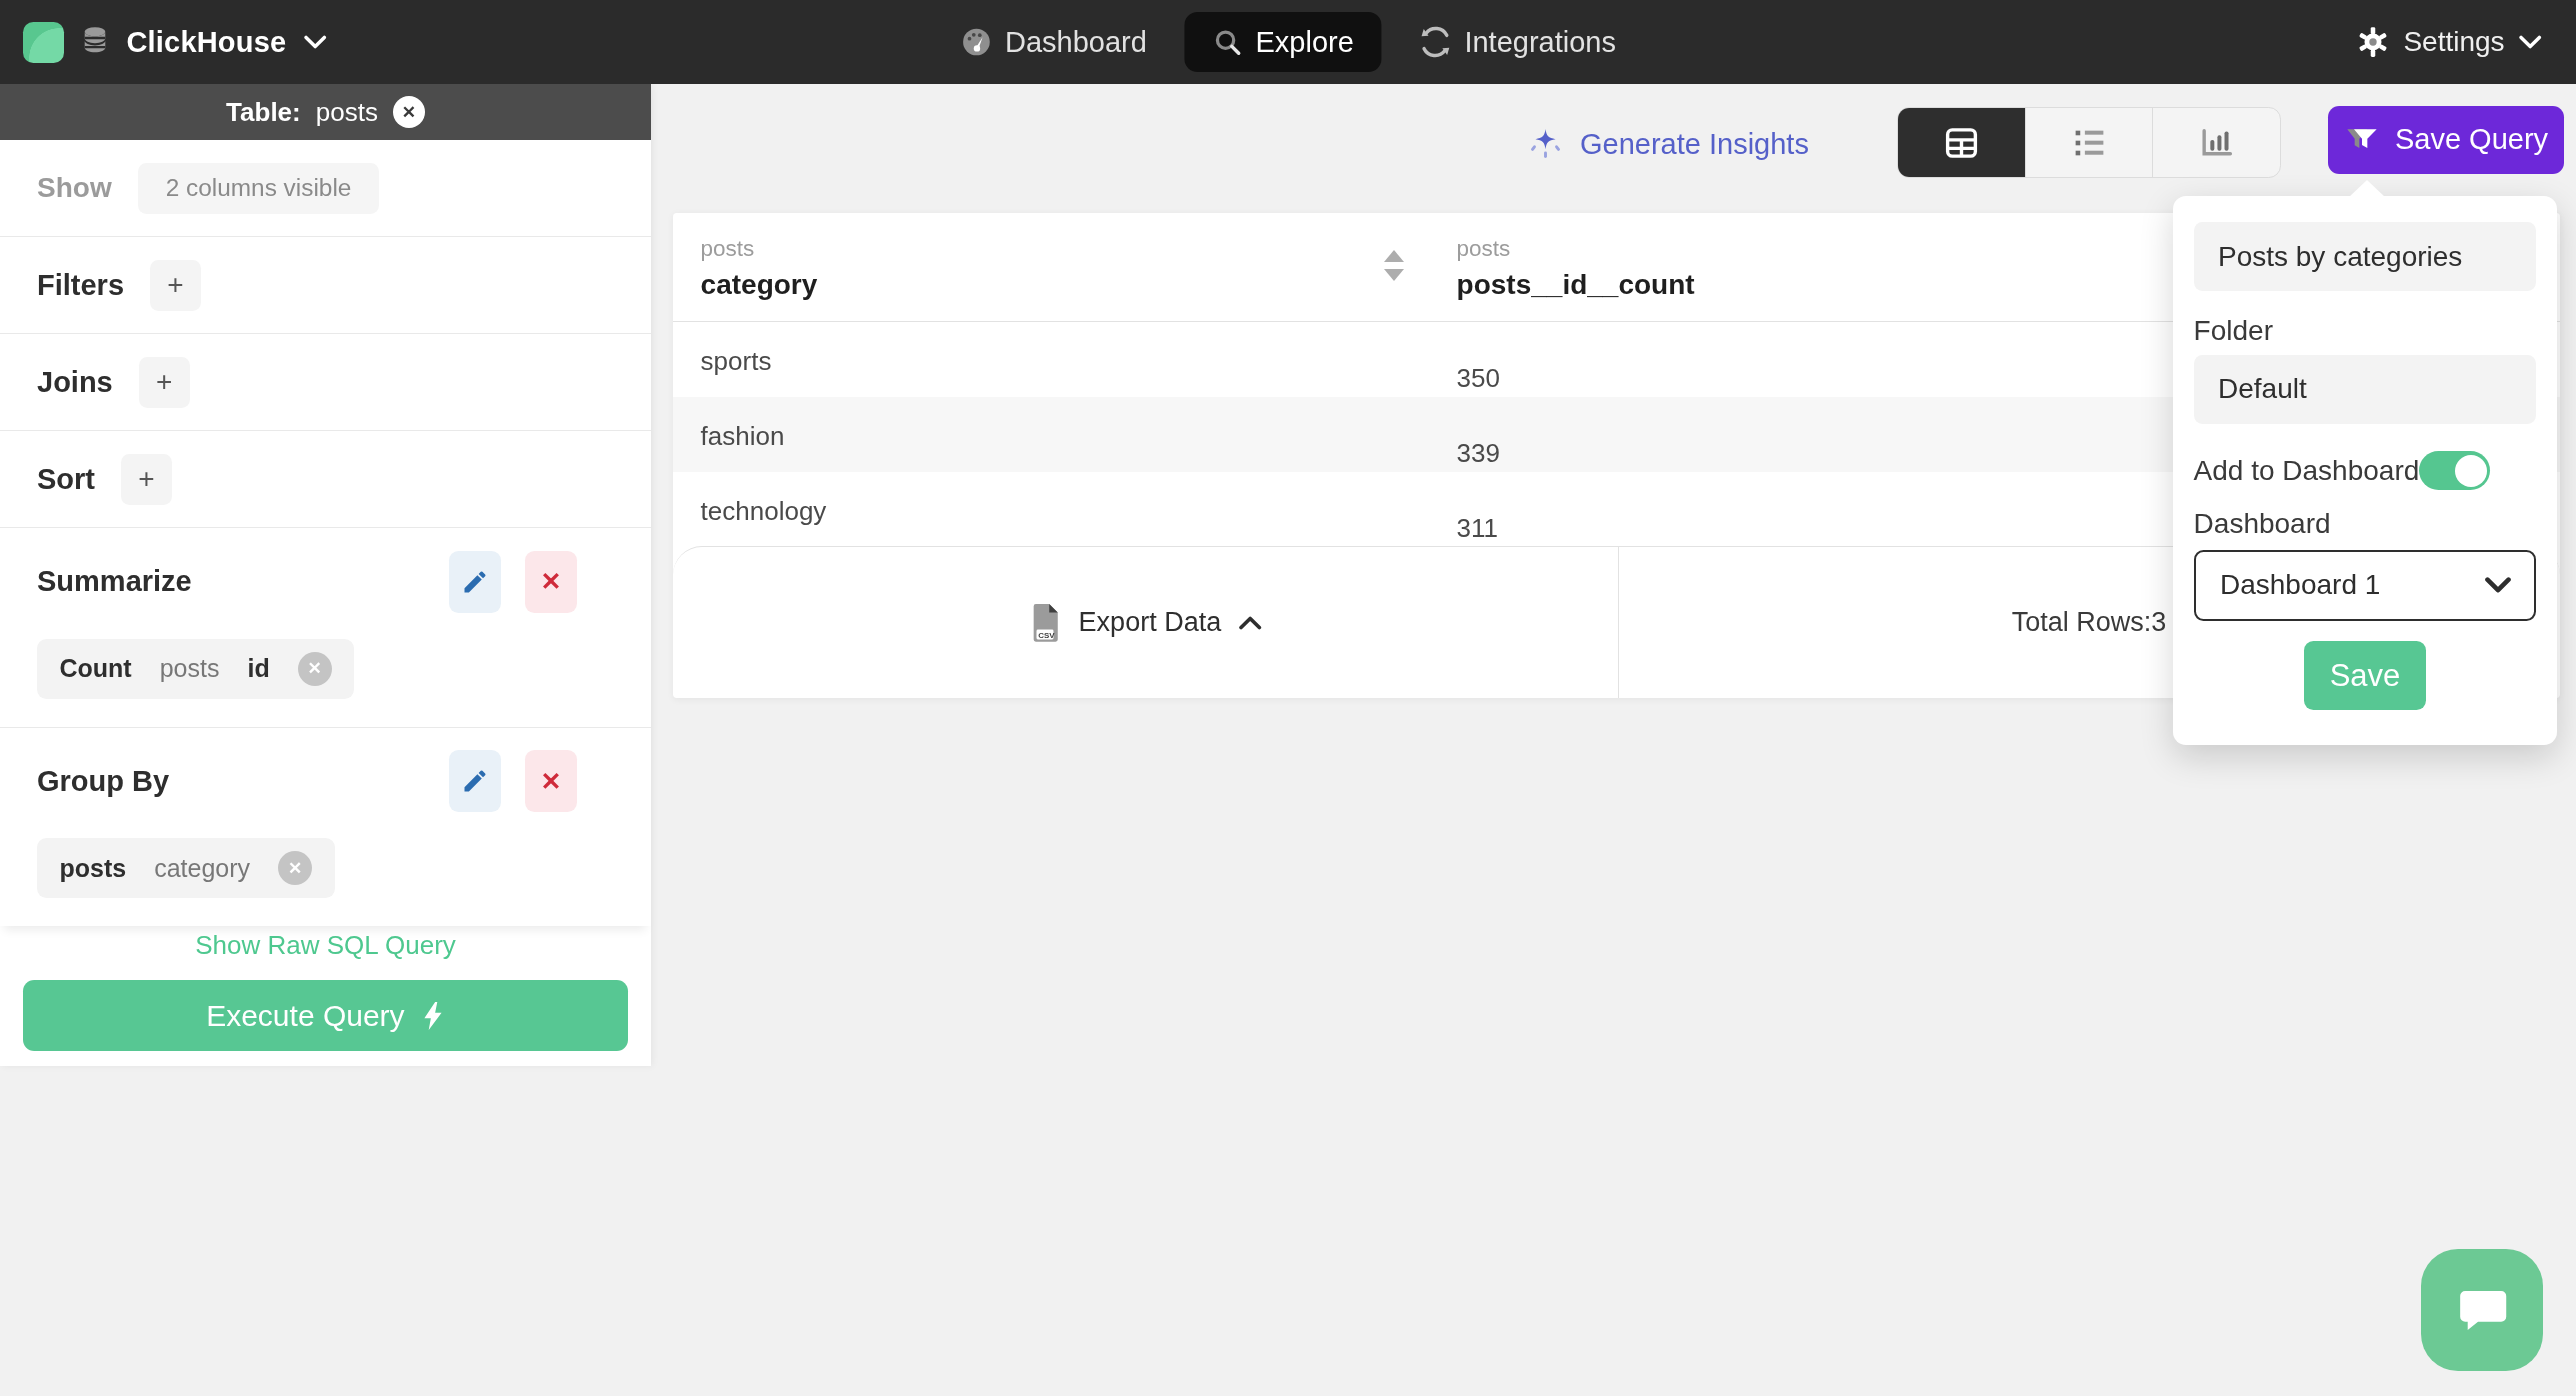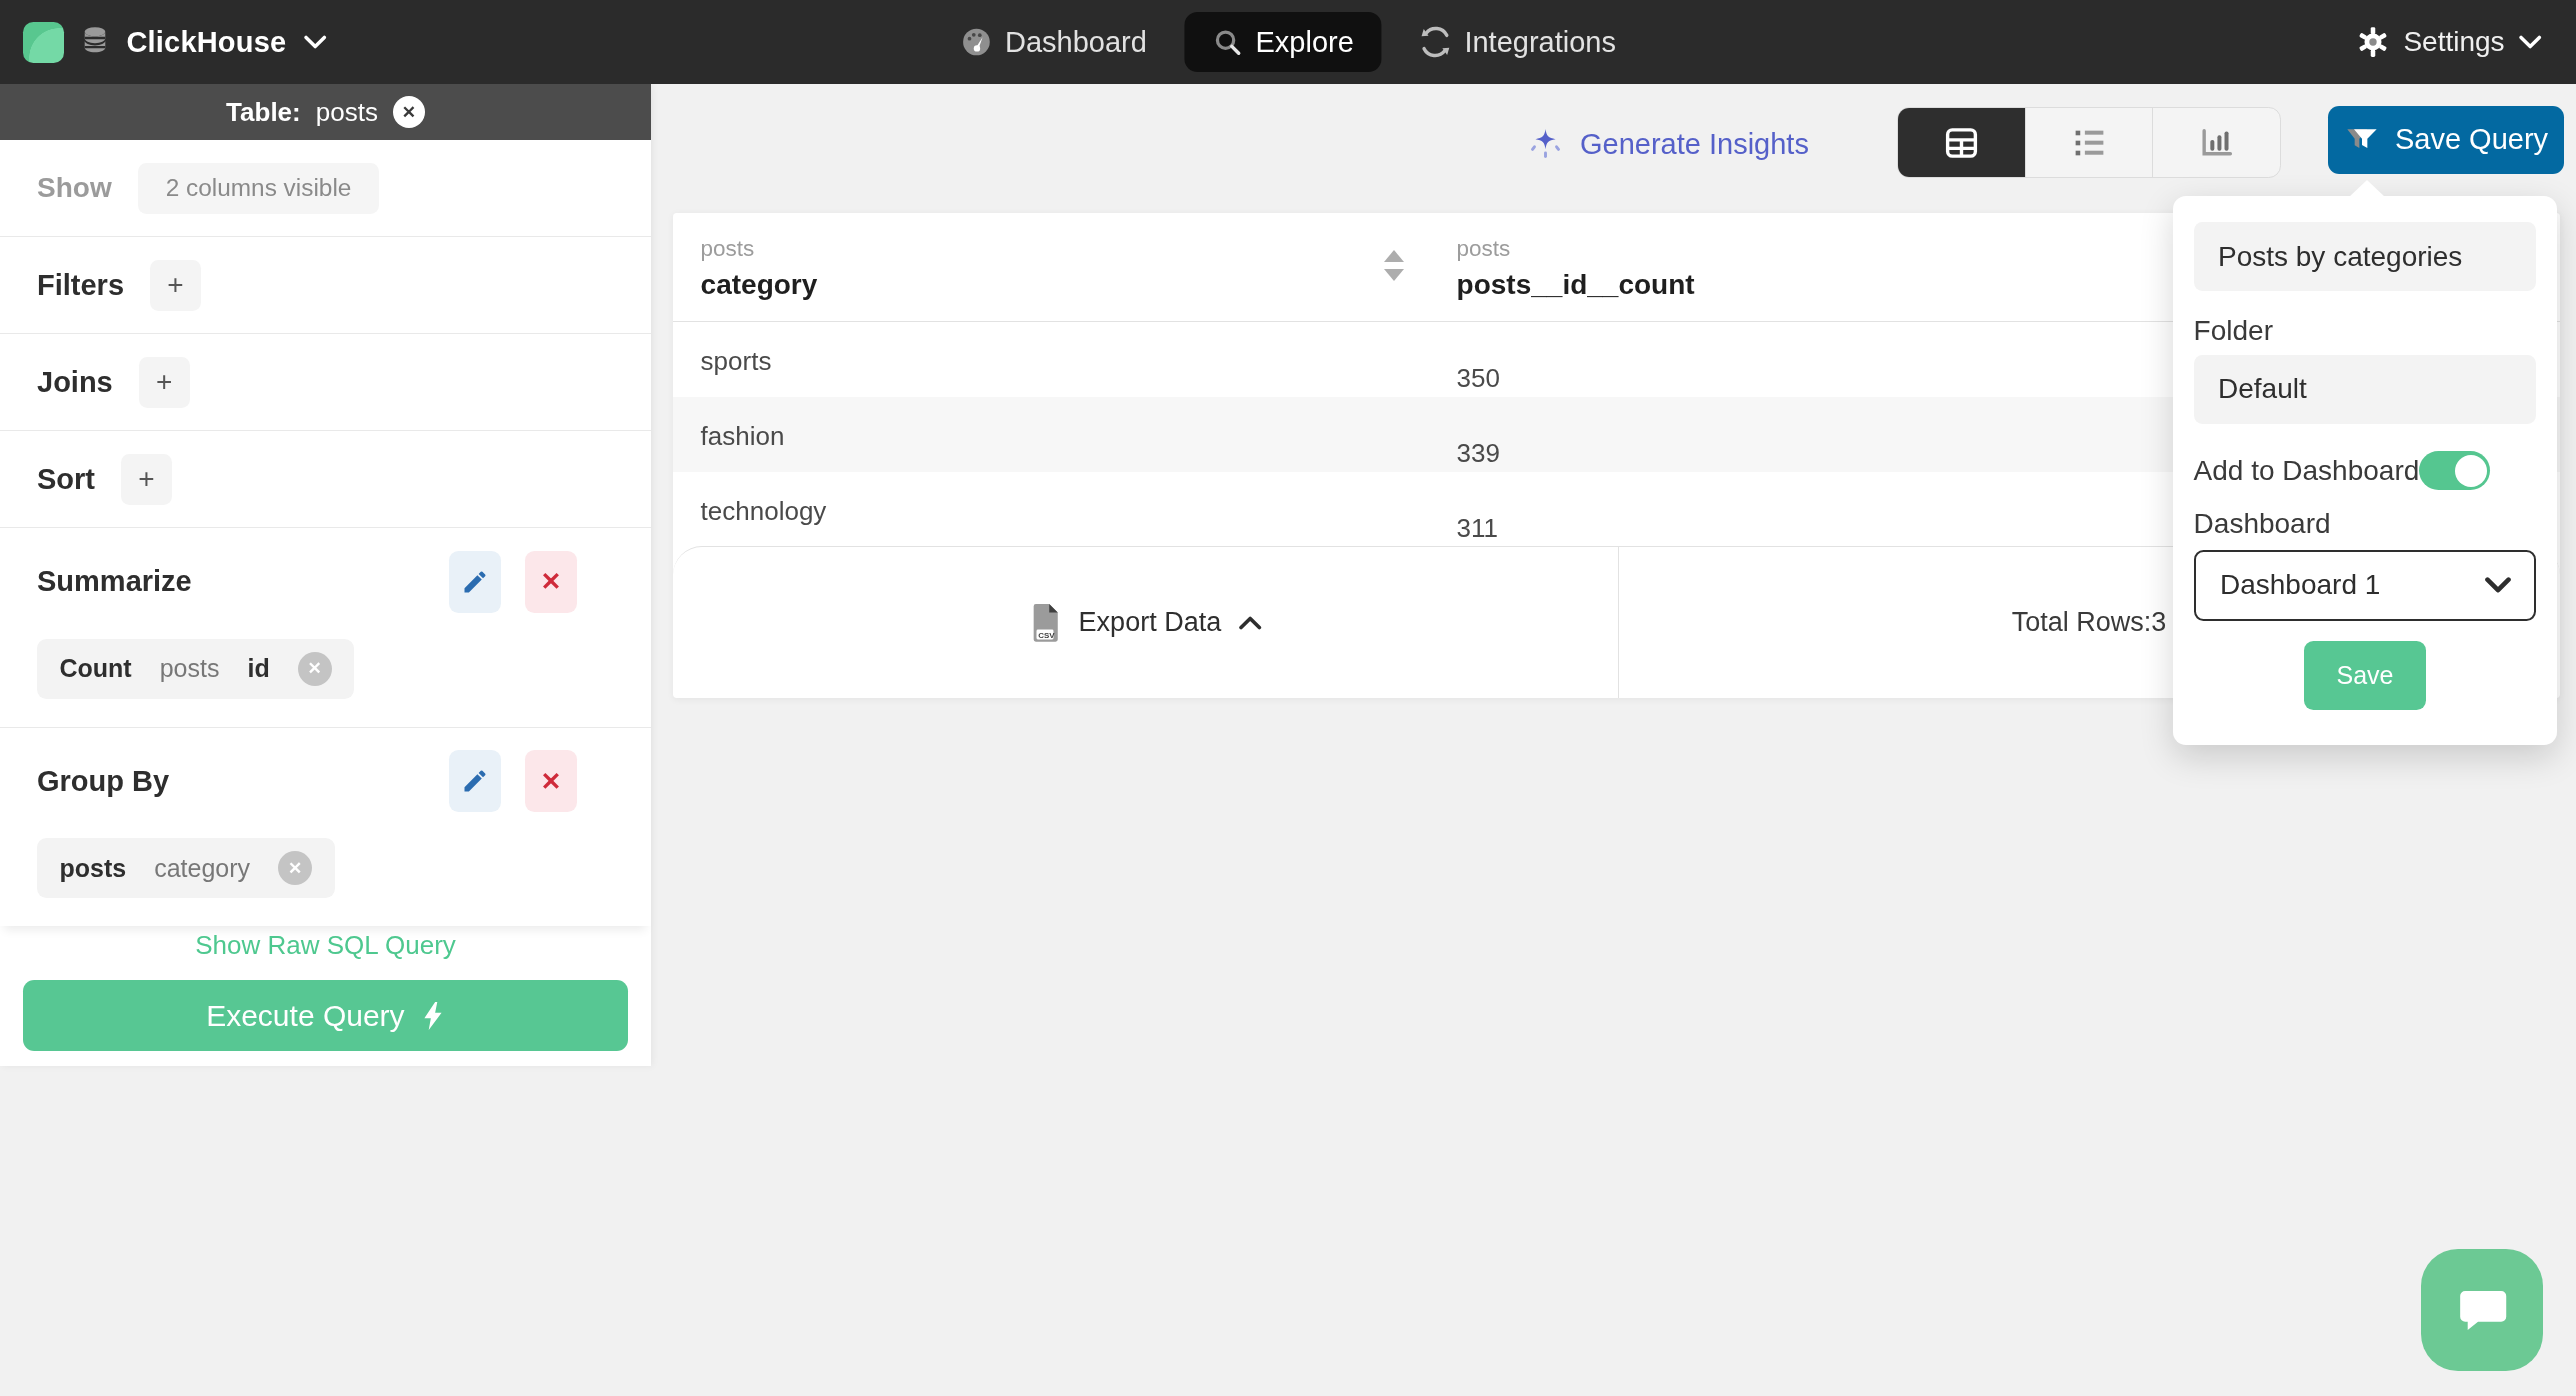--- a/index.html
+++ b/index.html
@@ -61,21 +61,21 @@
 
   
   .main { position:absolute; left:651px; top:84px; width:1925px; height:1312px; background:#f1f1f1; }
   .insights { position:absolute; left:875px; top:34px; height:52px; display:flex; align-items:center;
               gap:15px; color:#5560c9; font-size:29px; cursor:pointer; }
   .view-toggle { position:absolute; left:1246px; top:23.4px; width:384px; height:71px; display:flex;
                  background:#f4f4f4; border:1.4px solid #dcdcdc; border-radius:12.2px; overflow:hidden; }
   .vt-seg { flex:1; display:flex; align-items:center; justify-content:center; cursor:pointer; }
   .vt-seg + .vt-seg { border-left:0.9px solid #dcdcdc; }
   .vt-active { background:#2e2e2e; }
-  .savequery-btn { position:absolute; left:1677px; top:21.6px; width:236px; height:68px; background:#0369a1;
+  .savequery-btn { position:absolute; left:1677px; top:21.6px; width:236px; height:68px; background:#6d28d9;
                    border:none; border-radius:11.2px; color:#fff; font-size:29px; display:flex;
                    align-items:center; justify-content:center; gap:15px; cursor:pointer; }
 
   
   .table-card { position:absolute; left:21.6px; top:129px; width:1887px; height:485px; background:#fff;
                 border-radius:3.7px; box-shadow:0 1.9px 7.5px rgba(0,0,0,.05); }
   .t-header { position:absolute; left:0; top:0; width:100%; height:109px; border-bottom:0.9px solid #e2e2e2; }
   .t-caption { font-size:22.5px; color:#9c9c9c; }
   .t-colname { font-size:28px; font-weight:700; color:#1f1f1f; margin-top:7.5px; }
   .t-col1 { position:absolute; left:28px; top:22.5px; }
@@ -109,21 +109,21 @@
   .mt8 { margin-top:7.5px; }
   .pop-toggle-row { margin-top:24.4px; height:45px; display:flex; align-items:center; justify-content:flex-start; }
   .toggle { width:71px; height:39px; border-radius:19.7px; background:#55c690; position:relative; cursor:pointer; }
   .toggle::after { content:""; position:absolute; right:3.7px; top:3.7px; width:32px; height:32px;
                    border-radius:50%; background:#fff; }
   .pop-select { margin-top:9.4px; width:100%; height:71px; border:2.8px solid #2e2e2e; border-radius:9.4px;
                 display:flex; align-items:center; padding:0 22.5px 0 24.4px; font-size:28px; color:#2e2e2e;
                 cursor:pointer; }
   .pop-select .sel-chevron { margin-left:auto; }
   .pop-save { display:block; margin:20.6px auto 0 auto; width:122px; height:69px; background:#57c793;
-              border:none; border-radius:9.4px; color:#fff; font-size:25px; cursor:pointer; }
+              border:none; border-radius:9.4px; color:#fff; font-size:31px; cursor:pointer; }
 
   
   .chat-btn { position:absolute; left:2421px; top:1249px; width:122px; height:122px; border-radius:37px;
               background:#6cc994; border:none; display:flex; align-items:center; justify-content:center;
               cursor:pointer; z-index:70; }
 </style>
 </head>
 <body>
 
 <div class="navbar">

